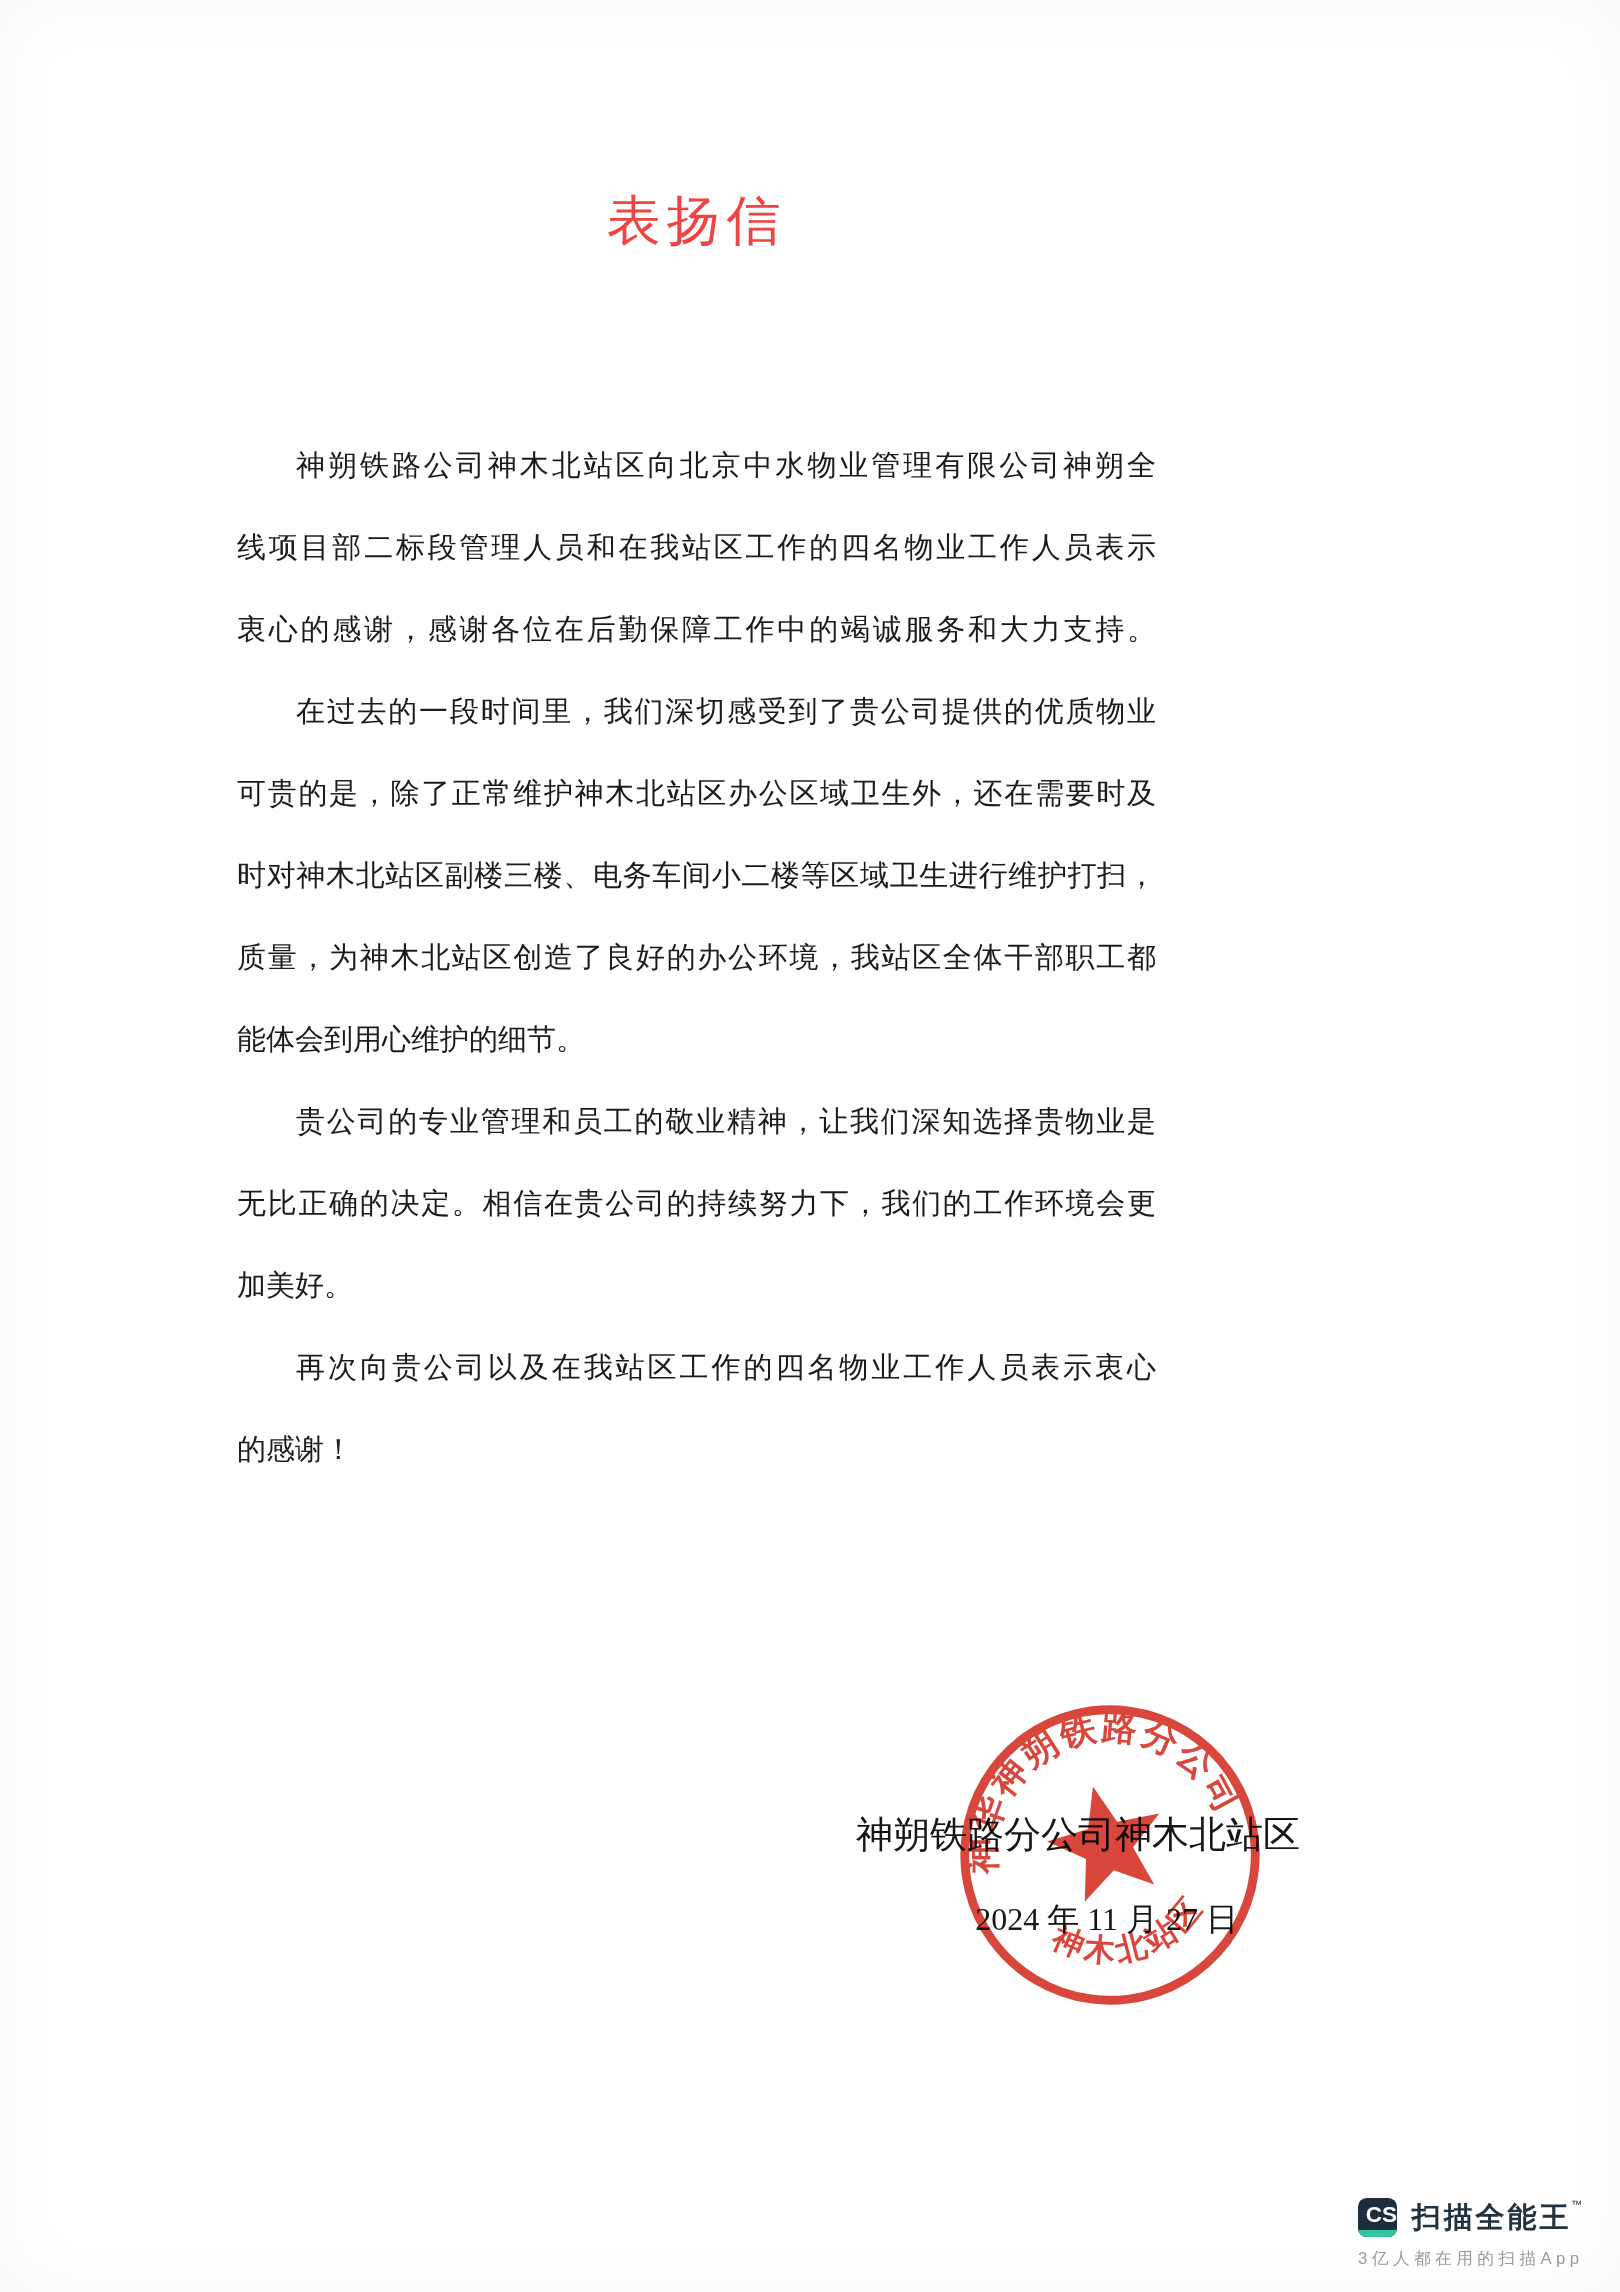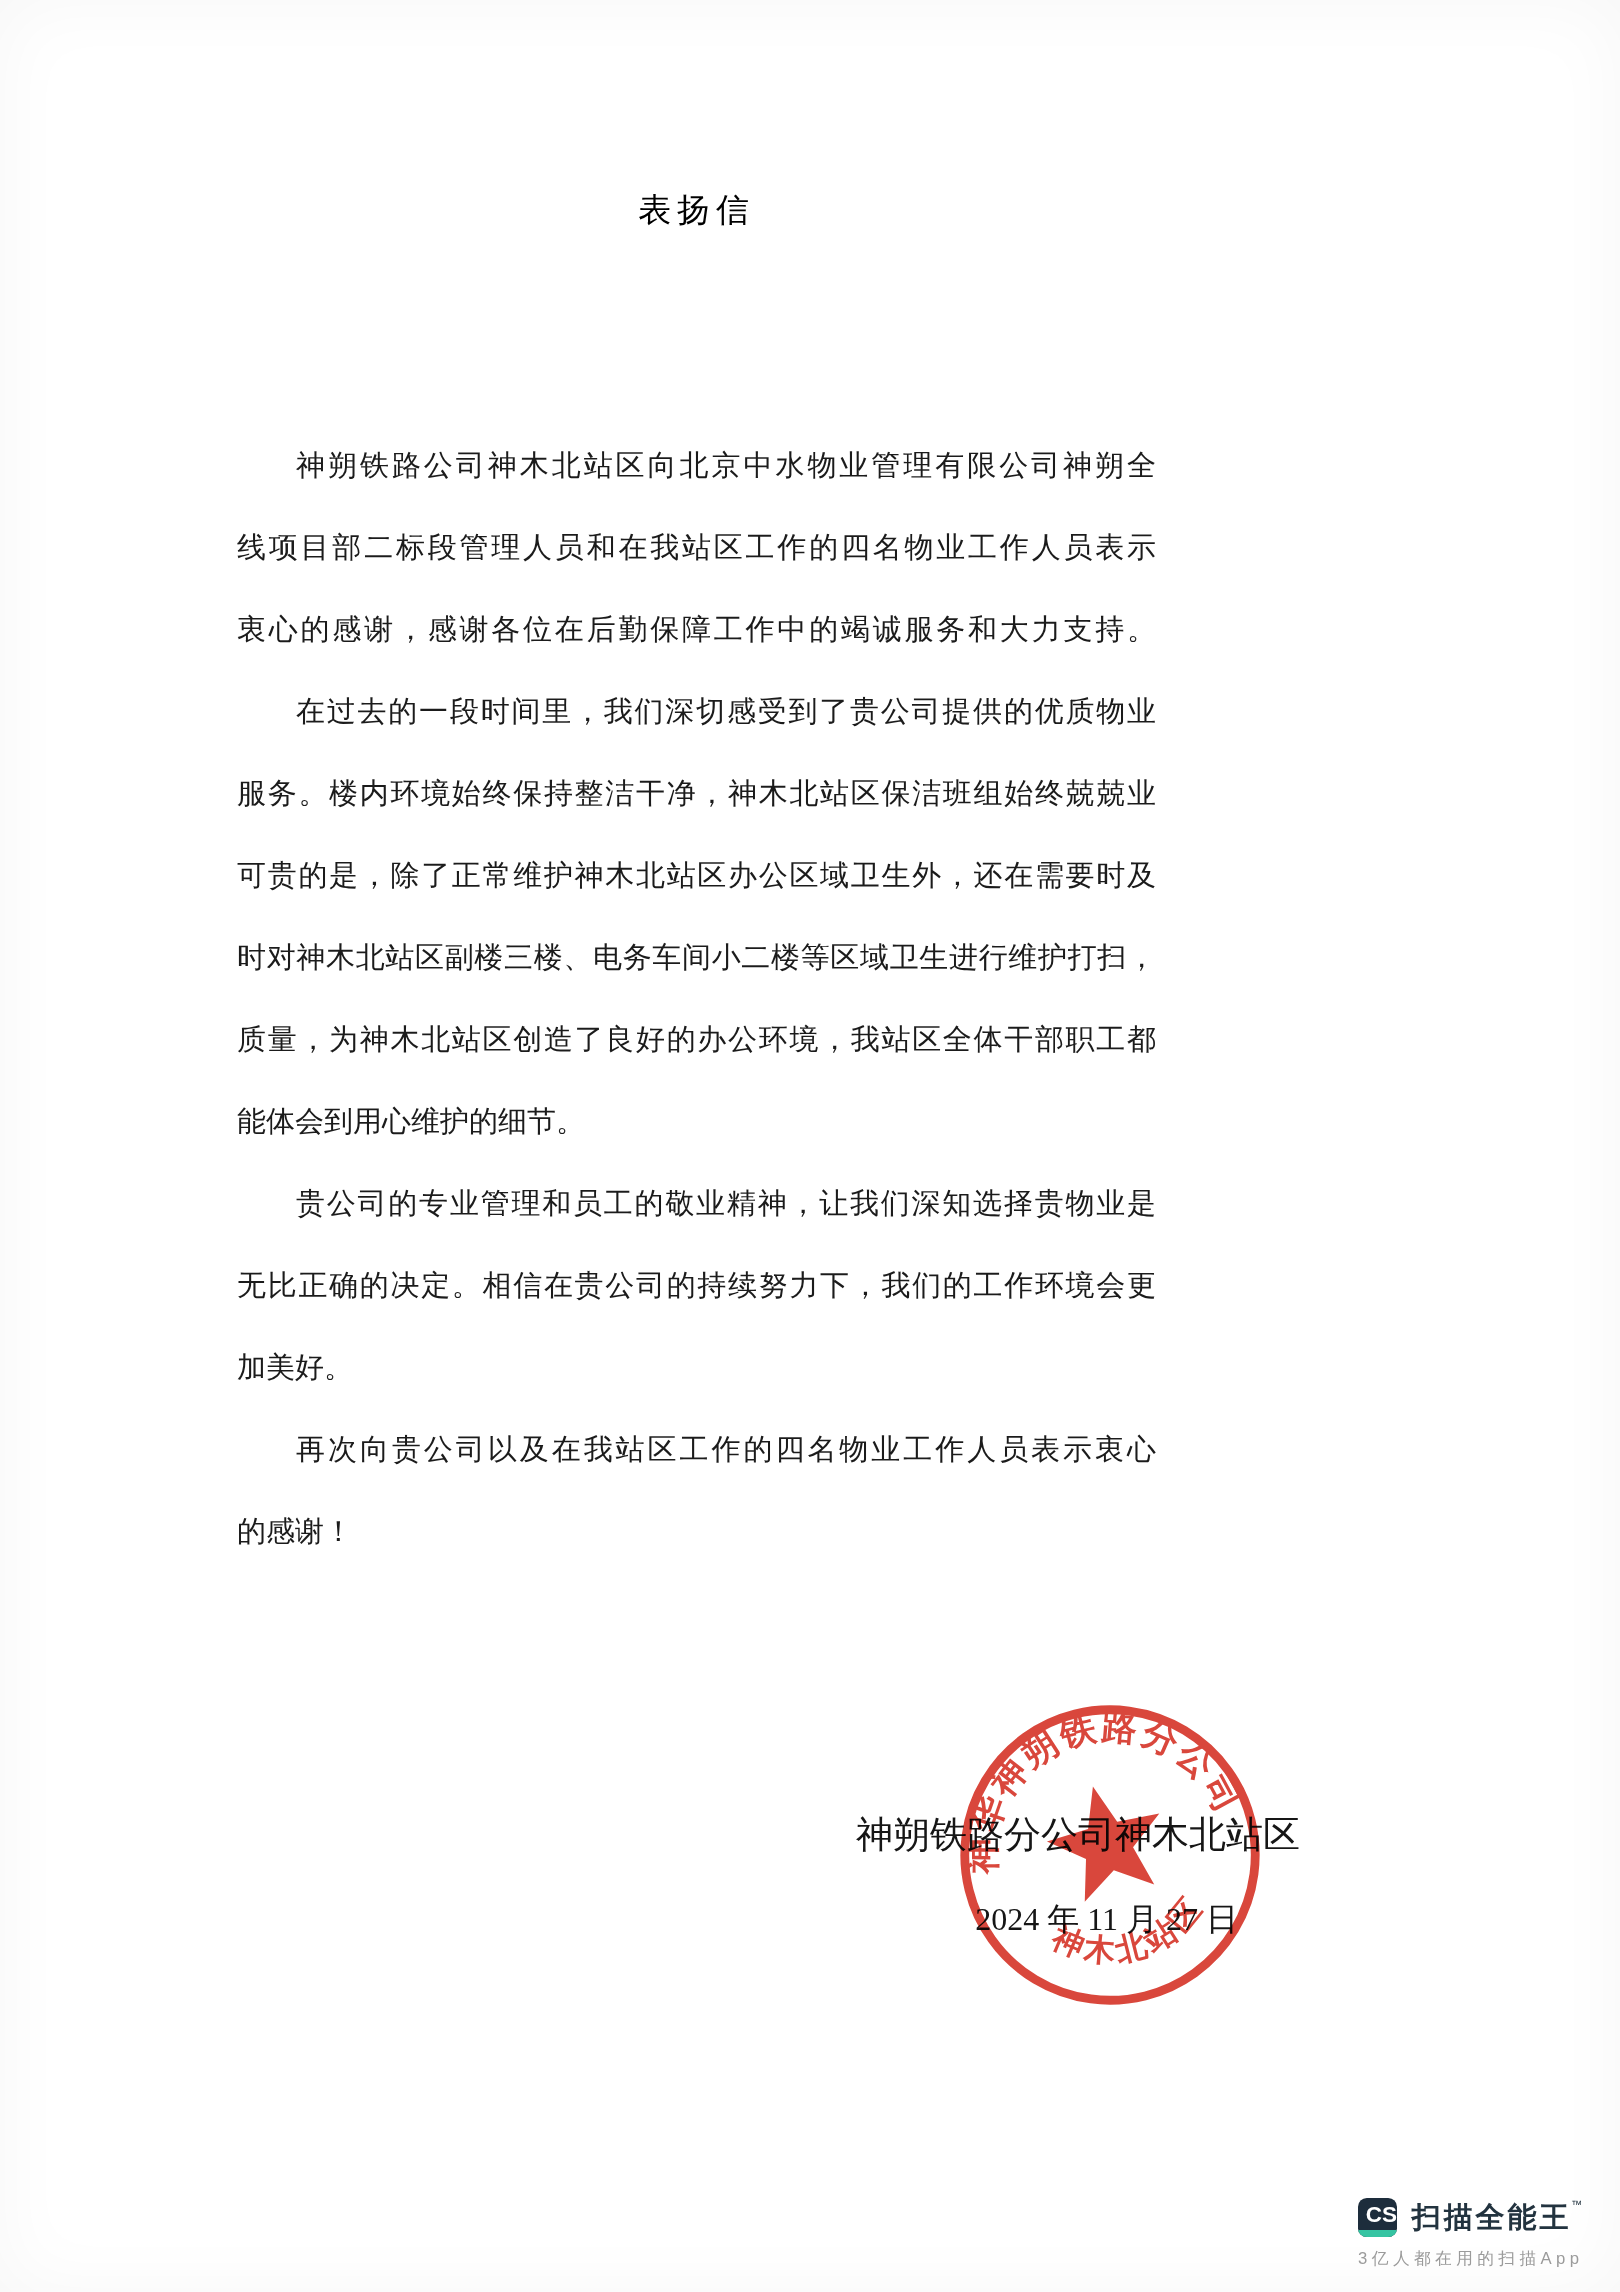--- a/index.html
+++ b/index.html
@@ -8,22 +8,22 @@
     width:1620px;height:2293px;
     margin:0 auto;
     background:#ffffff;
     overflow:hidden;
     box-shadow:inset 0 0 78px rgba(0,0,0,0.035);
     font-family:"Liberation Serif","DejaVu Serif",serif;
     color:#1b1b1b;
   }
   .title{
     position:absolute;top:192px;left:237px;width:919px;
-    text-align:center;font-size:33px;line-height:1.1;
-    letter-spacing:5.9px;color:#000000;
+    text-align:center;font-size:54px;line-height:1.1;
+    letter-spacing:5.9px;color:#ef4444;
   }
   .salutation{
     position:absolute;top:361px;left:237px;width:919px;
     font-size:30px;line-height:1.3;white-space:nowrap;
   }
   .bodylines{
     position:absolute;top:424px;left:237px;width:919px;
     font-size:29px;
   }
   .line{
@@ -73,21 +73,20 @@
 <div class="page">
 
   <div class="title">表扬信</div>
 
 
   <div class="bodylines">
     <div class="line indent">神朔铁路公司神木北站区向北京中水物业管理有限公司神朔全</div>
     <div class="line">线项目部二标段管理人员和在我站区工作的四名物业工作人员表示</div>
     <div class="line">衷心的感谢，感谢各位在后勤保障工作中的竭诚服务和大力支持。</div>
     <div class="line indent">在过去的一段时间里，我们深切感受到了贵公司提供的优质物业</div>
-    <div class="line">服务。楼内环境始终保持整洁干净，神木北站区保洁班组始终兢兢业</div>
     <div class="line">可贵的是，除了正常维护神木北站区办公区域卫生外，还在需要时及</div>
     <div class="line">时对神木北站区副楼三楼、电务车间小二楼等区域卫生进行维护打扫，</div>
     <div class="line">质量，为神木北站区创造了良好的办公环境，我站区全体干部职工都</div>
     <div class="line last">能体会到用心维护的细节。</div>
     <div class="line indent">贵公司的专业管理和员工的敬业精神，让我们深知选择贵物业是</div>
     <div class="line">无比正确的决定。相信在贵公司的持续努力下，我们的工作环境会更</div>
     <div class="line last">加美好。</div>
     <div class="line indent">再次向贵公司以及在我站区工作的四名物业工作人员表示衷心</div>
     <div class="line last">的感谢！</div>
   </div>

